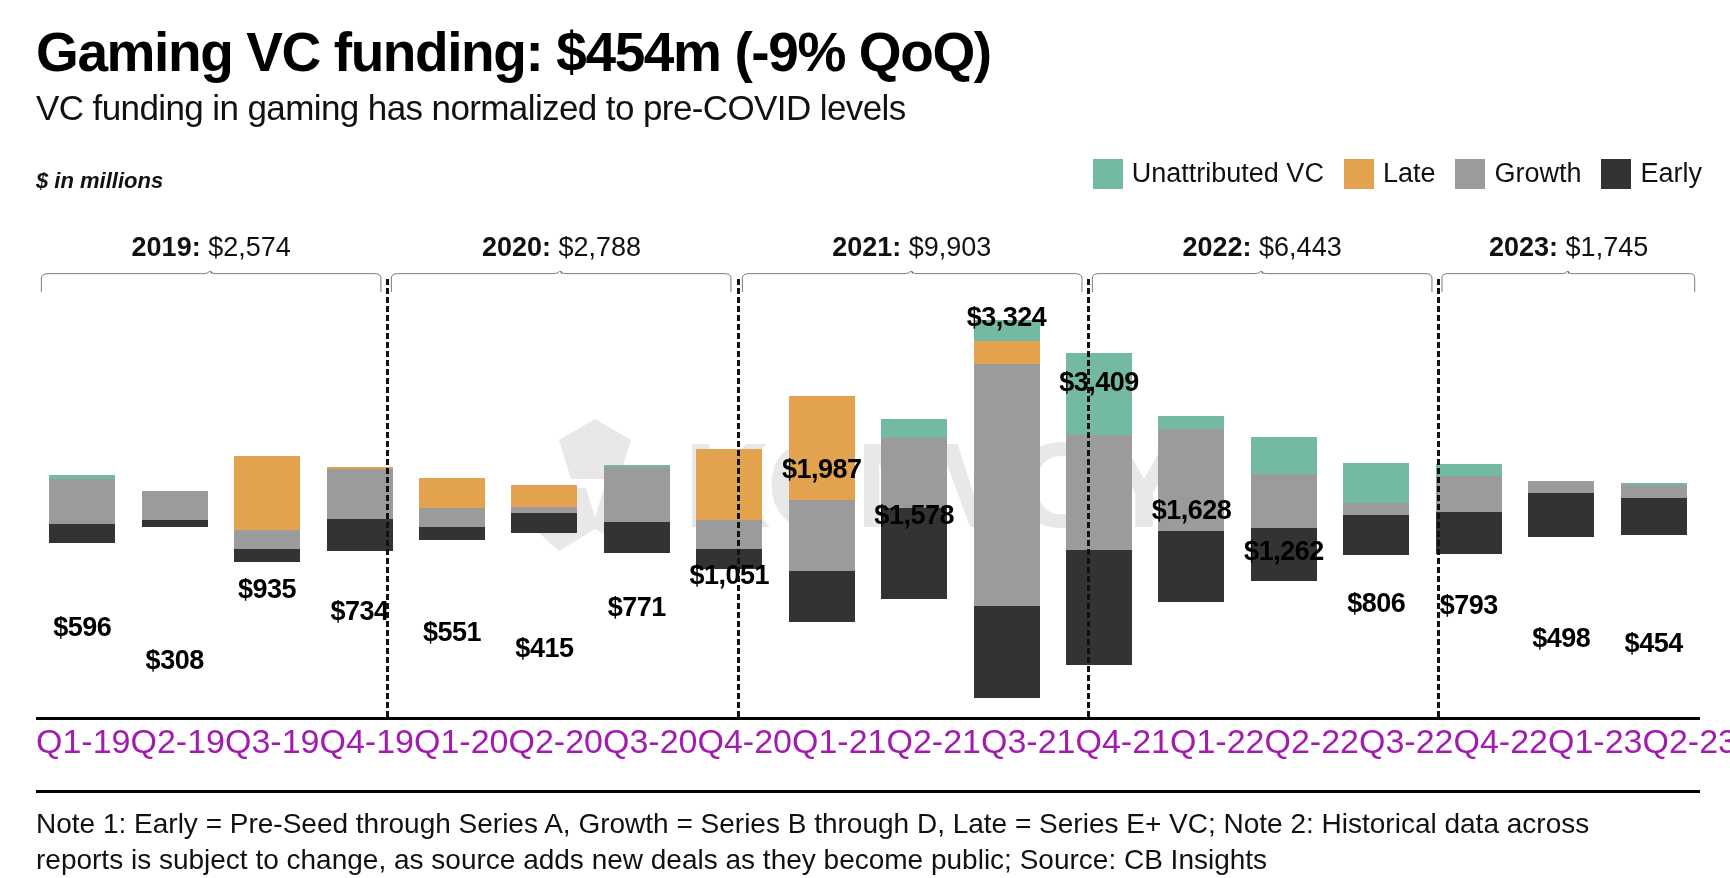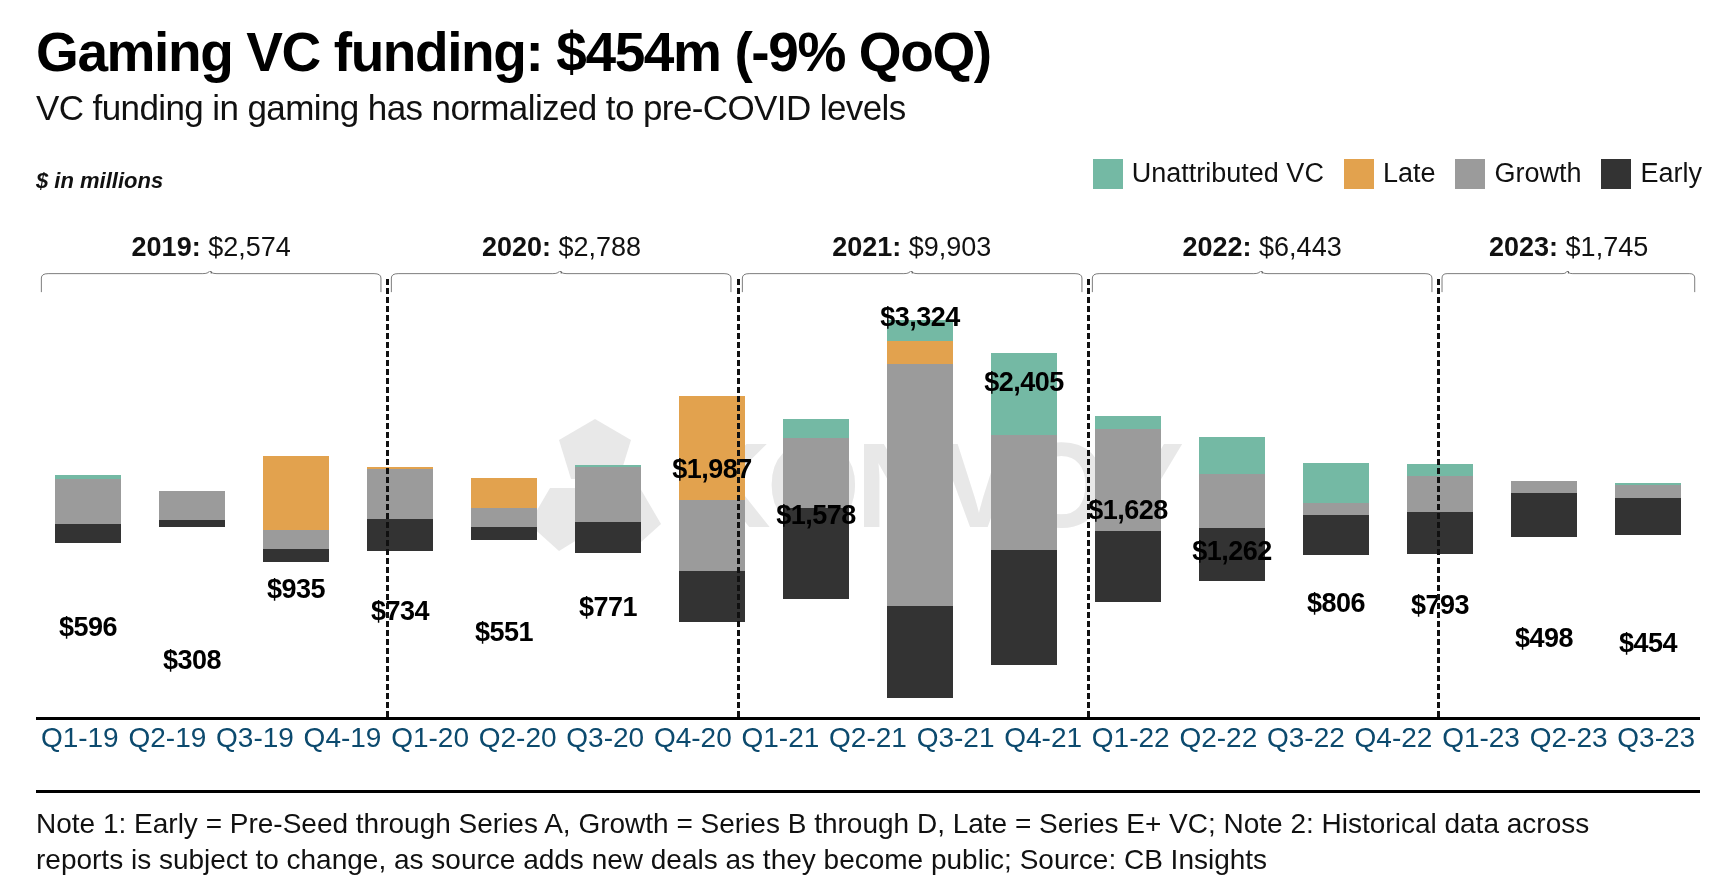--- a/index.html
+++ b/index.html
@@ -87,21 +87,21 @@
   .bar-stack { width: 66px; display: flex; flex-direction: column-reverse; }
   .seg { width: 100%; }
 
   
   .xlabels {
     position: absolute; left: 36px; top: 722px; width: 1664px;
     display: flex;
   }
   .xlabel {
     flex: 1 1 0; text-align: center;
-    font-size: 28px; color: #0c4a6e; white-space: nowrap;
+    font-size: 34px; color: #a21caf; white-space: nowrap;
   }
 
   
   .watermark {
     position: absolute; left: 520px; top: 395px;
     width: 700px; height: 180px;
     display: flex; align-items: center; gap: 14px;
     opacity: 1; pointer-events: none; z-index: 0;
   }
   .wm-text {
@@ -237,25 +237,41 @@
         </div>
         <div class="bar-slot">
           <div class="bar-total" style="bottom: 68.7168px;">$551</div>
           <div class="bar-stack">
             <div class="seg" style="height: 13.6588px; background: rgb(51, 51, 51);"></div>
             <div class="seg" style="height: 18.2118px; background: rgb(155, 155, 155);"></div>
             <div class="seg" style="height: 30.8462px; background: rgb(226, 162, 78);"></div>
           </div>
         </div>
         <div class="bar-slot">
+          <div class="bar-total" style="bottom: 53.2368px;">$415</div>
+          <div class="bar-stack">
+            <div class="seg" style="height: 19.35px; background: rgb(51, 51, 51);"></div>
+            <div class="seg" style="height: 6.26029px; background: rgb(155, 155, 155);"></div>
+            <div class="seg" style="height: 21.6265px; background: rgb(226, 162, 78);"></div>
+          </div>
+        </div>
+        <div class="bar-slot">
           <div class="bar-total" style="bottom: 93.7579px;">$771</div>
           <div class="bar-stack">
             <div class="seg" style="height: 30.7324px; background: rgb(51, 51, 51);"></div>
             <div class="seg" style="height: 55.2044px; background: rgb(155, 155, 155);"></div>
             <div class="seg" style="height: 1.82118px; background: rgb(116, 185, 164);"></div>
+          </div>
+        </div>
+        <div class="bar-slot">
+          <div class="bar-total" style="bottom: 125.629px;">$1,051</div>
+          <div class="bar-stack">
+            <div class="seg" style="height: 19.35px; background: rgb(51, 51, 51);"></div>
+            <div class="seg" style="height: 29.5941px; background: rgb(155, 155, 155);"></div>
+            <div class="seg" style="height: 70.6844px; background: rgb(226, 162, 78);"></div>
           </div>
         </div>
         <div class="bar-slot">
           <div class="bar-total" style="bottom: 232.167px;">$1,987</div>
           <div class="bar-stack">
             <div class="seg" style="height: 51.2206px; background: rgb(51, 51, 51);"></div>
             <div class="seg" style="height: 70.5706px; background: rgb(155, 155, 155);"></div>
             <div class="seg" style="height: 104.376px; background: rgb(226, 162, 78);"></div>
           </div>
         </div>
@@ -270,21 +286,21 @@
         <div class="bar-slot">
           <div class="bar-total" style="bottom: 384.349px;">$3,324</div>
           <div class="bar-stack">
             <div class="seg" style="height: 92.1971px; background: rgb(51, 51, 51);"></div>
             <div class="seg" style="height: 242.444px; background: rgb(155, 155, 155);"></div>
             <div class="seg" style="height: 22.7647px; background: rgb(226, 162, 78);"></div>
             <div class="seg" style="height: 20.9435px; background: rgb(116, 185, 164);"></div>
           </div>
         </div>
         <div class="bar-slot">
-          <div class="bar-total" style="bottom: 318.673px;">$2,405</div>
+          <div class="bar-total" style="bottom: 318.673px;">$3,409</div>
           <div class="bar-stack">
             <div class="seg" style="height: 114.962px; background: rgb(51, 51, 51);"></div>
             <div class="seg" style="height: 114.962px; background: rgb(155, 155, 155);"></div>
             <div class="seg" style="height: 82.7497px; background: rgb(116, 185, 164);"></div>
           </div>
         </div>
         <div class="bar-slot">
           <div class="bar-total" style="bottom: 191.305px;">$1,628</div>
           <div class="bar-stack">
             <div class="seg" style="height: 70.5706px; background: rgb(51, 51, 51);"></div>

